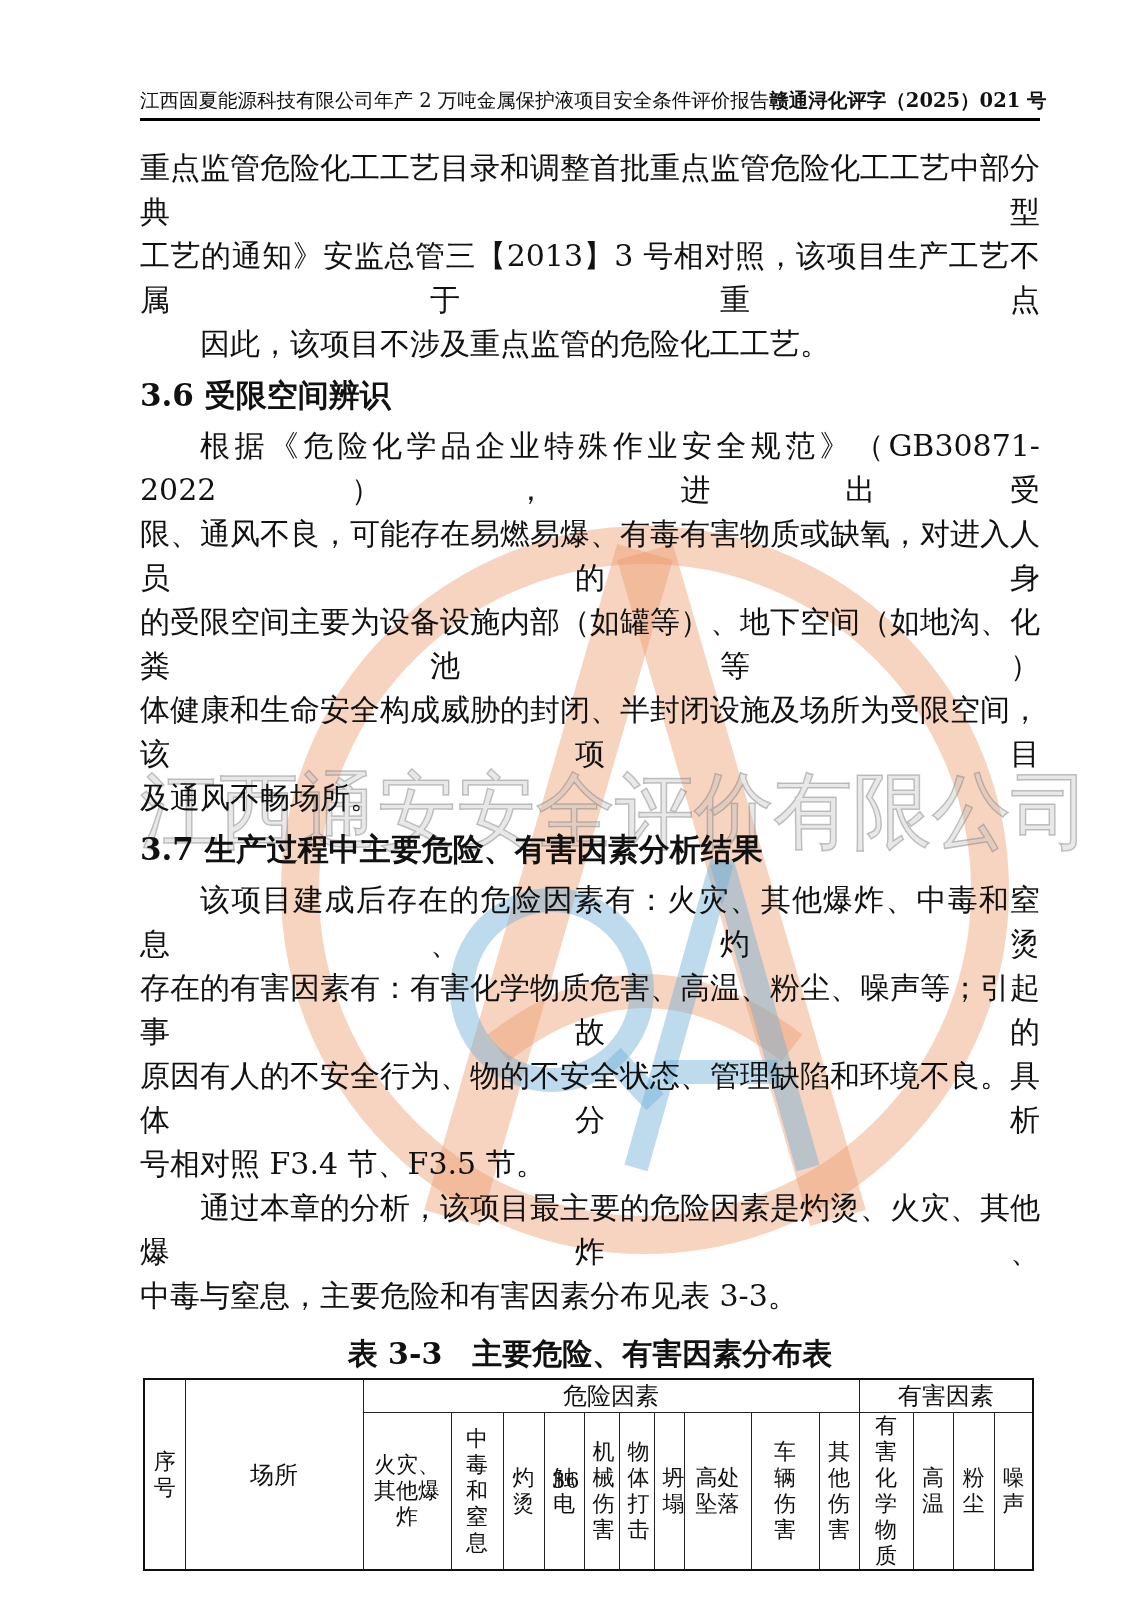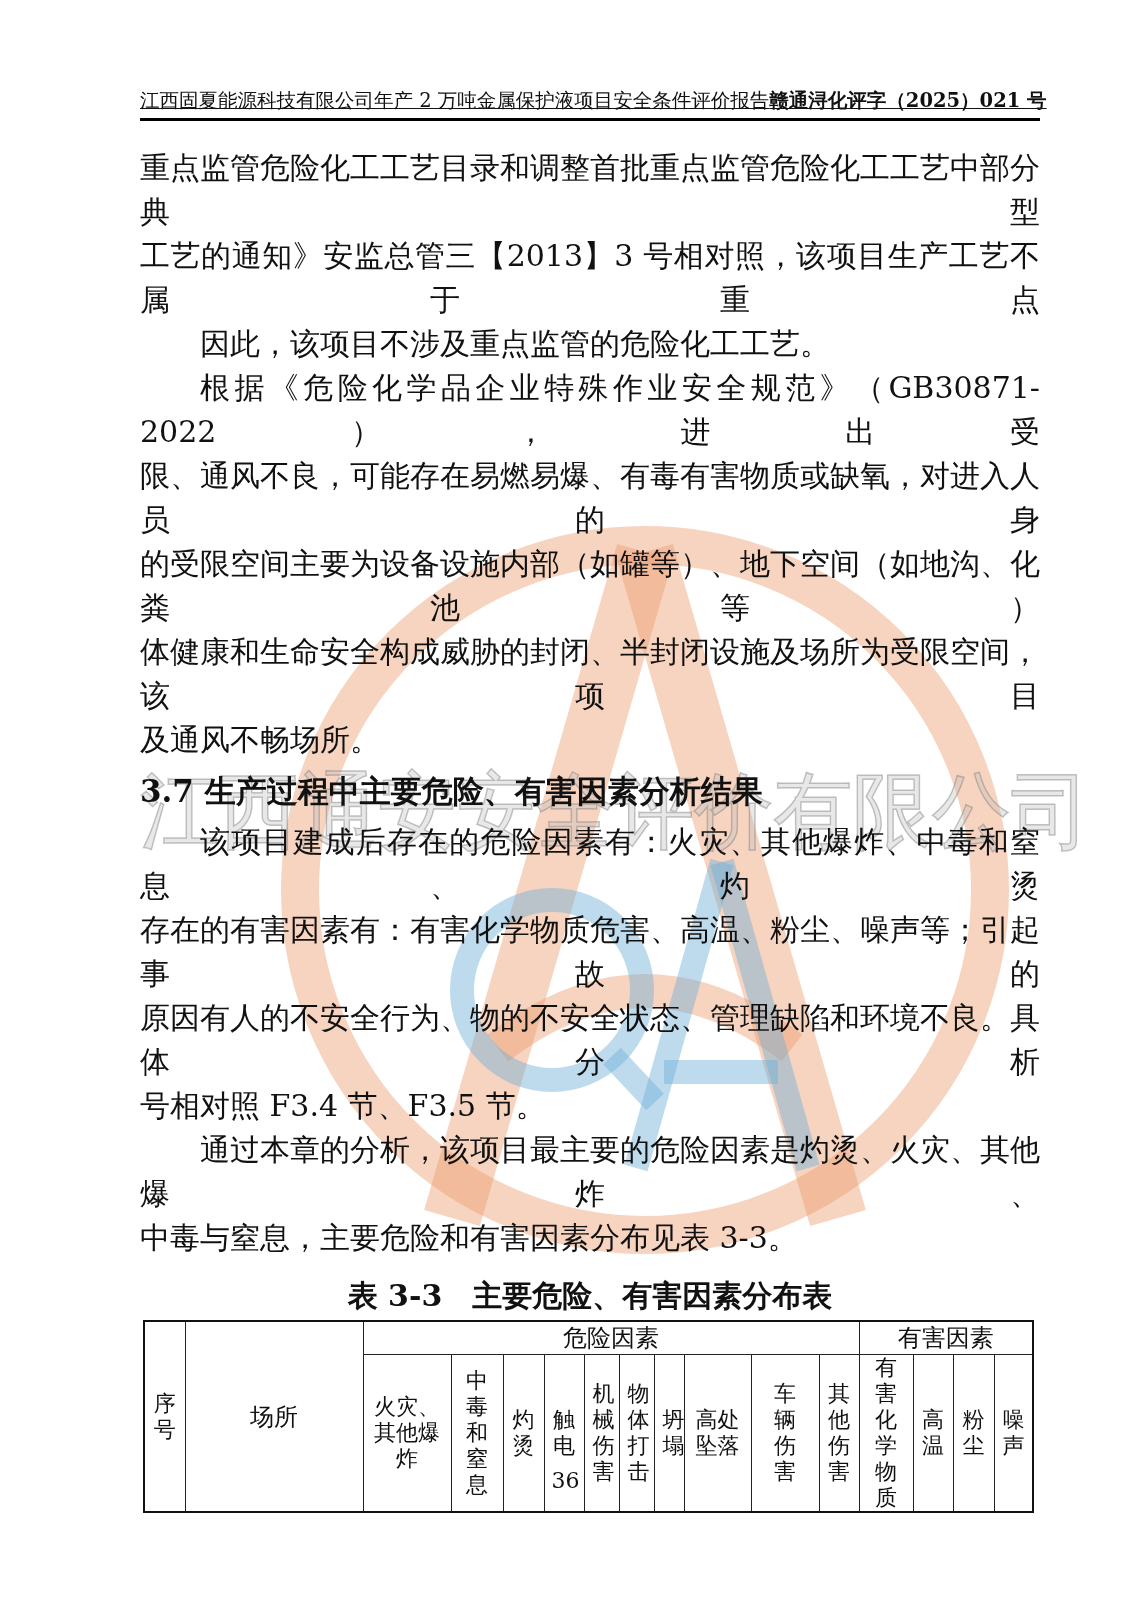--- a/index.html
+++ b/index.html
@@ -10,21 +10,21 @@
     color:#111;
   }
   .wm{position:absolute;inset:0;pointer-events:none;z-index:0;}
   .fg{position:relative;z-index:1;}
 
   
   .hdr{
     position:absolute;top:88px;left:140px;width:900px;
     display:flex;justify-content:space-between;align-items:center;
     font-size:19.5px;line-height:1.3;
-    border-bottom:3px solid #000;padding-bottom:5px;text-decoration:underline;
+    border-bottom:3px solid #000;padding-bottom:5px;
   }
   .hdr .r{font-weight:600;white-space:nowrap;}
   .hdr .l{white-space:nowrap;}
 
   
   .content{position:absolute;top:146px;left:140px;width:900px;}
   .ln{font-size:30px;line-height:44px;white-space:nowrap;}
   .fill{text-align:justify;text-align-last:justify;white-space:normal;}
   .ind{text-indent:60px;}
   .hd{font-size:31px;line-height:44px;font-weight:bold;margin:7px 0 7px 0;}
@@ -73,20 +73,21 @@
     <div class="hdr">
       <span class="l">江西固夏能源科技有限公司年产 2 万吨金属保护液项目安全条件评价报告</span>
       <span class="r">赣通浔化评字（2025）021 号</span>
     </div>
 
     <div class="content">
       <div class="ln fill">重点监管危险化工工艺目录和调整首批重点监管危险化工工艺中部分典型</div>
       <div class="ln fill">工艺的通知》安监总管三【2013】3 号相对照，该项目生产工艺不属于重点</div>
       <div class="ln ind">因此，该项目不涉及重点监管的危险化工工艺。</div>
 
+      <div class="hd">3.6 受限空间辨识</div>
 
       <div class="ln fill ind">根据《危险化学品企业特殊作业安全规范》（GB30871-2022），进出受</div>
       <div class="ln fill">限、通风不良，可能存在易燃易爆、有毒有害物质或缺氧，对进入人员的身</div>
       <div class="ln fill">的受限空间主要为设备设施内部（如罐等）、地下空间（如地沟、化粪池等）</div>
       <div class="ln fill">体健康和生命安全构成威胁的封闭、半封闭设施及场所为受限空间，该项目</div>
       <div class="ln">及通风不畅场所。</div>
 
       <div class="hd">3.7 生产过程中主要危险、有害因素分析结果</div>
 
       <div class="ln fill ind">该项目建成后存在的危险因素有：火灾、其他爆炸、中毒和窒息、灼烫</div>

